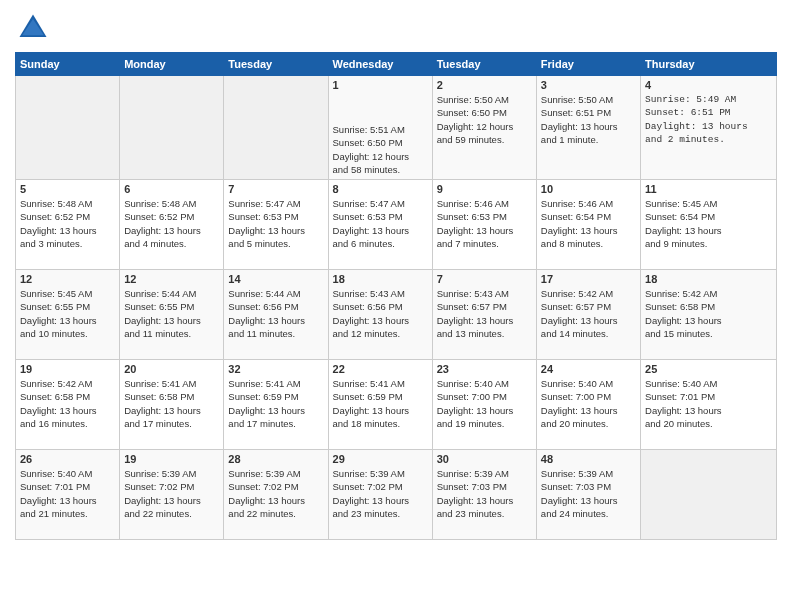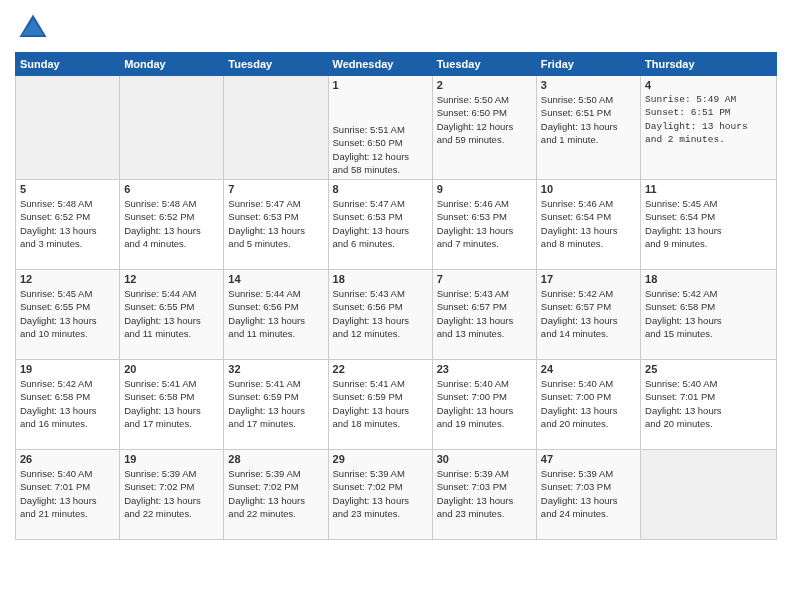--- a/index.html
+++ b/index.html
@@ -347,21 +347,21 @@
 and 23 minutes.</div>
         </td>
         <td>
           <div class="day-num">30</div>
           <div class="day-info" style="white-space: pre-line;">Sunrise: 5:39 AM
 Sunset: 7:03 PM
 Daylight: 13 hours
 and 23 minutes.</div>
         </td>
         <td>
-          <div class="day-num">47</div>
+          <div class="day-num">48</div>
           <div class="day-info" style="white-space: pre-line;">Sunrise: 5:39 AM
 Sunset: 7:03 PM
 Daylight: 13 hours
 and 24 minutes.</div>
         </td>
         <td class="empty"></td>
       </tr>
     </tbody>
 </table>
 

